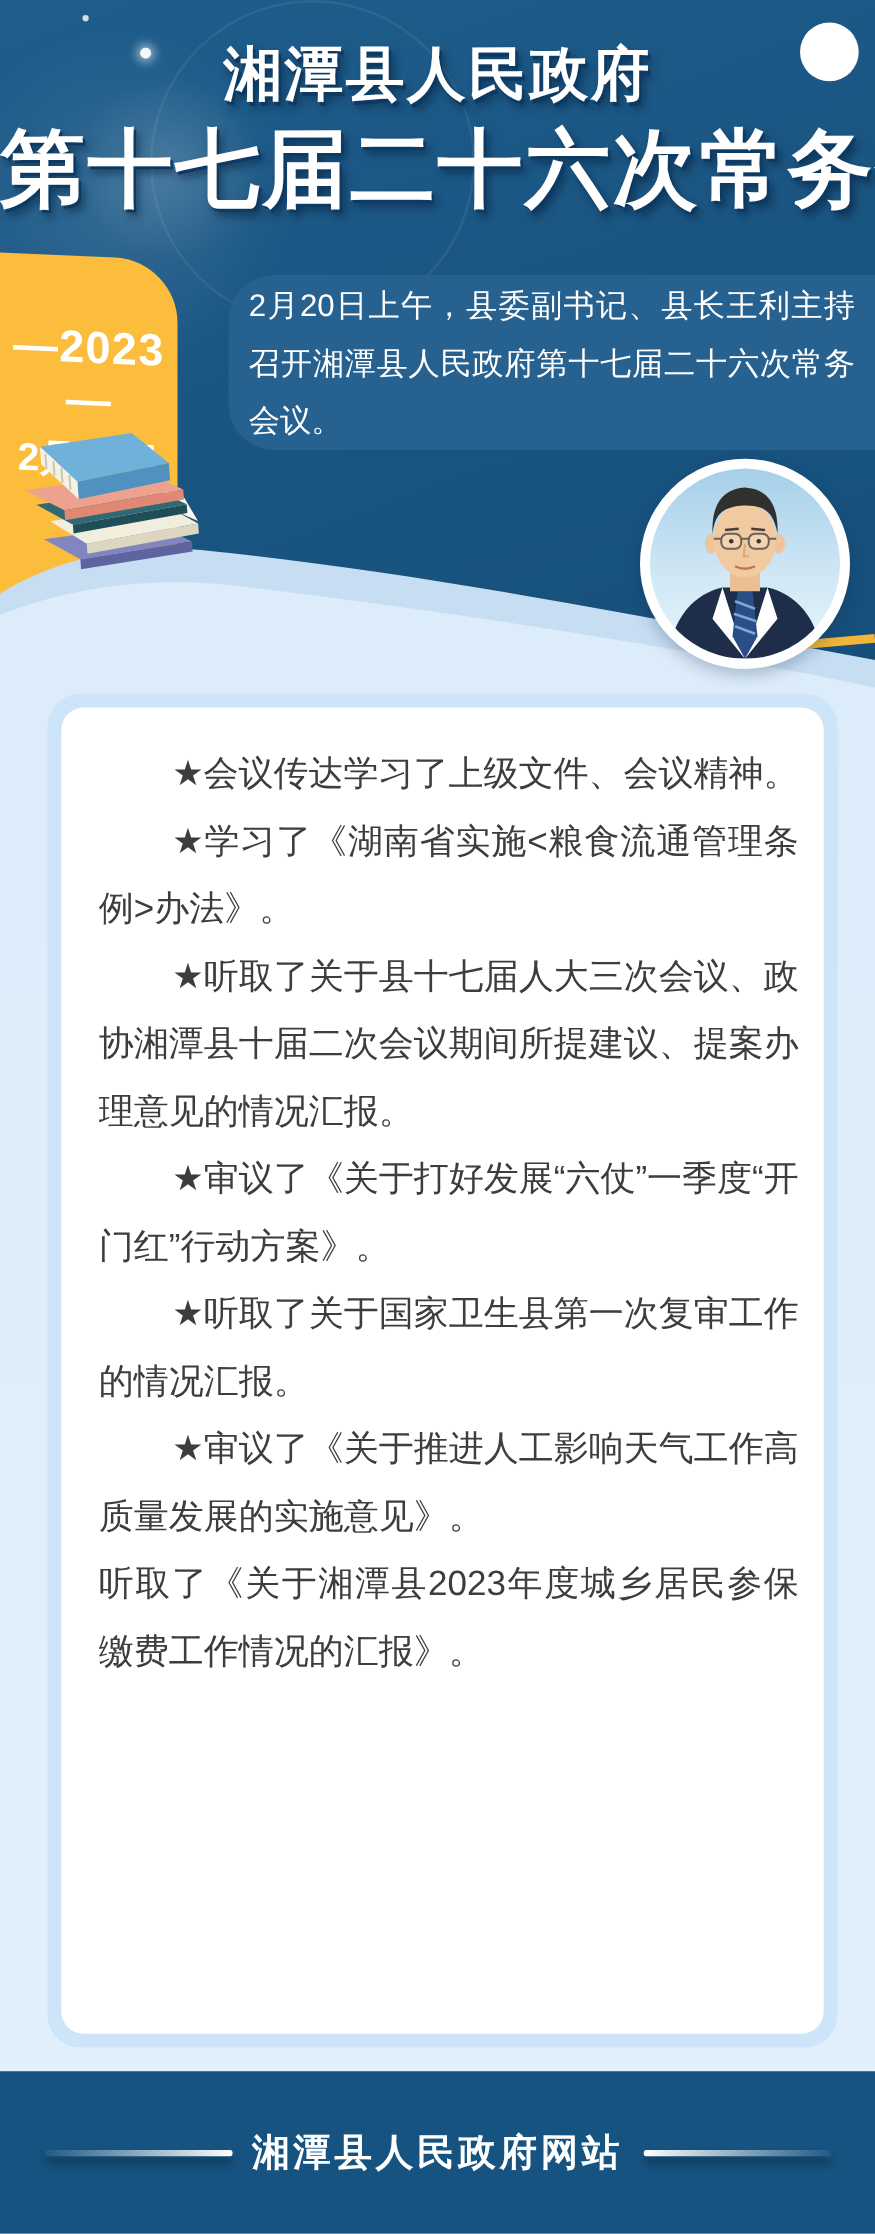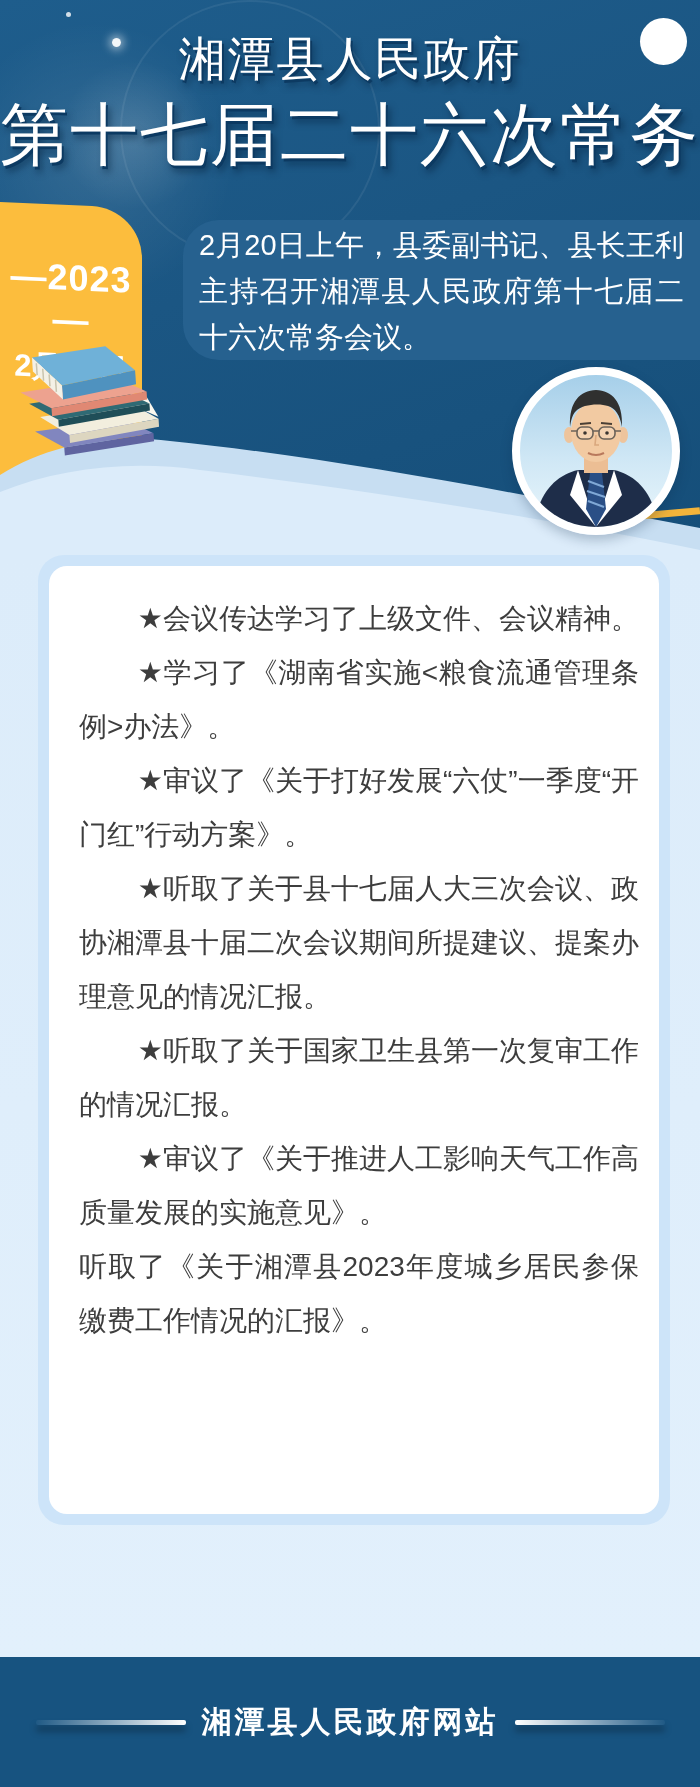--- a/index.html
+++ b/index.html
@@ -22,41 +22,41 @@
   .flare-ring{ left:120px; top:0px; width:260px; height:260px;
     border:2px solid rgba(255,255,255,.07); background:transparent; }
   .flare-dot1{ left:112px; top:38px; width:9px; height:9px; background:rgba(255,255,255,.95);
     box-shadow:0 0 8px 3px rgba(255,255,255,.5); }
   .flare-dot2{ left:66px; top:12px; width:5px; height:5px; background:rgba(255,255,255,.8); }
   .flare-dot3{ left:28px; top:258px; width:15px; height:15px; background:#bcd9ef; opacity:.85; }
   .white-circle{ position:absolute; left:640px; top:18px; width:47px; height:47px;
     border-radius:50%; background:#ffffff; }
   .title{
     position:absolute; left:0; width:700px; text-align:center; color:#ffffff;
-    font-family:"Liberation Serif","DejaVu Serif",serif; font-weight:400;
+    font-family:"Liberation Serif","DejaVu Serif",serif; font-weight:700;
     text-shadow:2px 3px 0 #0c3a62, 4px 6px 7px rgba(4,28,52,.55);
     letter-spacing:2px; white-space:nowrap;
   }
   .title-1{ top:28px; font-size:47px; }
   .title-2{ top:90px; font-size:68px; }
   
   .date-tag{
     position:absolute; left:0; top:202px; width:142px; height:302px;
     background:#fcbd3d; border-top-right-radius:50px; transform:skewY(2.5deg);
     transform-origin:left top;
   }
   .date-tag .year{ margin-top:52px; text-align:center; color:#ffffff;
     font-size:36px; font-weight:bold; letter-spacing:1px; }
   .date-tag .date{ margin-top:6px; text-align:center; color:#ffffff;
     font-size:31px; font-weight:bold; }
   
   .intro-box{
     position:absolute; left:183px; top:220px; width:517px; height:140px;
     background:#26618f; border-radius:36px 0 0 36px; color:#ffffff;
-    font-size:29px; line-height:46px; padding:2px 16px 0 16px;
+    font-size:25px; line-height:46px; padding:2px 16px 0 16px;
     text-align:justify; overflow:hidden;
   }
   
   .transition-svg{ position:absolute; left:0; top:400px; width:700px; height:160px; }
   .yellow-sliver{
     position:absolute; left:636px; top:510px; width:64px; height:7px;
     background:#f3b43a; transform:rotate(-5deg);
   }
   
   .books{ position:absolute; left:6px; top:344px; width:156px; height:116px; }
@@ -65,21 +65,21 @@
     position:absolute; left:512px; top:367px; width:168px; height:168px;
     border-radius:50%; border:8px solid #ffffff; overflow:hidden;
     background:linear-gradient(180deg,#a6cfe9 0%,#cfe7f5 55%,#e9f6fc 100%);
     box-shadow:0 5px 12px rgba(10,40,70,.25);
   }
   .portrait svg{ display:block; width:152px; height:152px; }
   
   .body-bg{ position:absolute; left:0; top:560px; width:700px; height:1097px;
     background:linear-gradient(180deg,#dcecfa 0%,#e2f0fc 100%); }
   .card{
-    position:absolute; left:38px; top:555px; width:632px; height:970px;
+    position:absolute; left:38px; top:555px; width:632px; height:1083px;
     background:#cde4f9; border-radius:26px; padding:11px;
   }
   .card-inner{
     width:100%; height:100%; background:#ffffff; border-radius:18px;
     padding:26px 20px 16px 30px; overflow:hidden;
   }
   .item{
     color:#3d3d3d; font-size:28px; line-height:54px; text-align:justify;
   }
   .item.indent{ text-indent:2.1em; }
@@ -191,22 +191,22 @@
       <path d="M76,60 L75,70 L79,70" fill="none" stroke="#d9a87e" stroke-width="1.6"></path>
       <path d="M68,78 Q76,82 84,78" fill="none" stroke="#b9795c" stroke-width="2"></path>
     </svg>
   </div>
 
   <div class="body-bg"></div>
   <div class="card">
     <div class="card-inner">
         <p class="item indent">★会议传达学习了上级文件、会议精神。</p>
         <p class="item indent">★学习了《湖南省实施&lt;粮食流通管理条例&gt;办法》。</p>
+        <p class="item indent">★听取了关于县十七届人大三次会议、政协湘潭县十届二次会议期间所提建议、提案办理意见的情况汇报。</p>
         <p class="item indent">★审议了《关于打好发展“六仗”一季度“开门红”行动方案》。</p>
-        <p class="item indent">★听取了关于县十七届人大三次会议、政协湘潭县十届二次会议期间所提建议、提案办理意见的情况汇报。</p>
         <p class="item indent">★听取了关于国家卫生县第一次复审工作的情况汇报。</p>
         <p class="item indent">★审议了《关于推进人工影响天气工作高质量发展的实施意见》。</p>
         <p class="item">听取了《关于湘潭县2023年度城乡居民参保缴费工作情况的汇报》。</p>
       </div>
   </div>
 
   <div class="footer">
     <div class="footer-row">
       <div class="footer-line left"></div>
       <div class="site-name">湘潭县人民政府网站</div>

